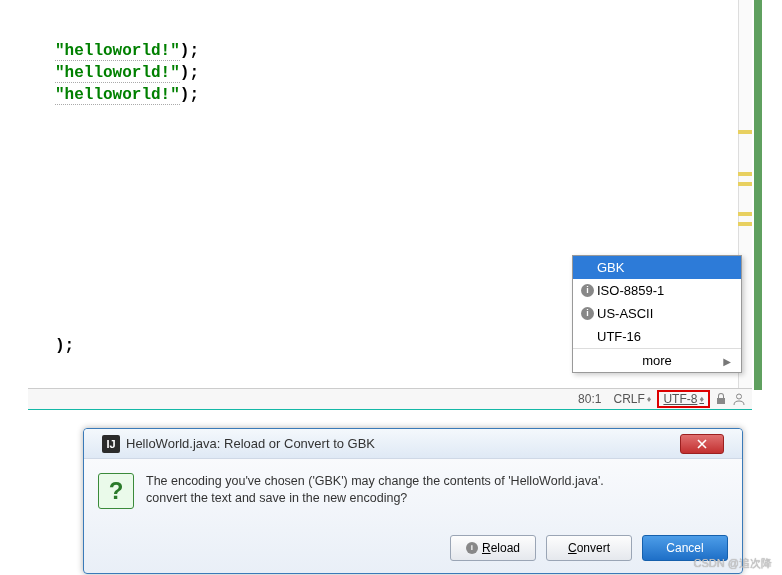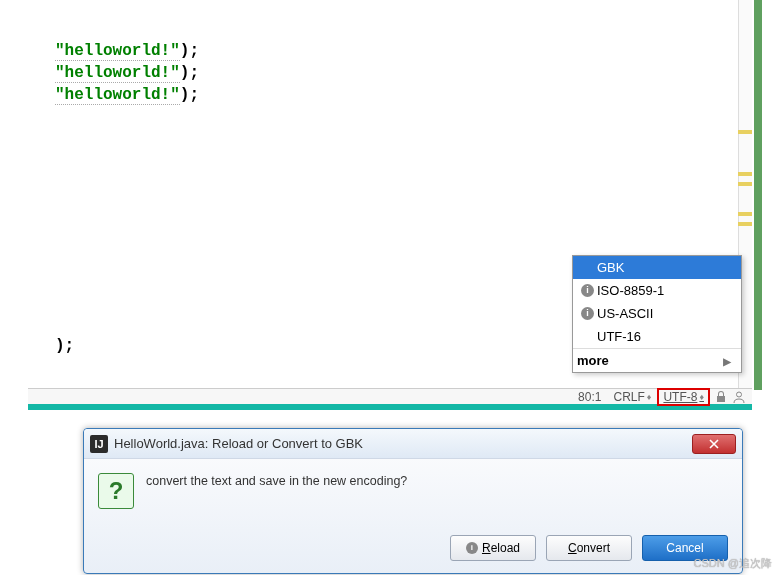--- a/index.html
+++ b/index.html
@@ -1,36 +1,36 @@
 <!DOCTYPE html>
 <html><head>
 <meta charset="utf-8">
 <style>
 * { box-sizing: border-box; margin: 0; padding: 0; }
 body { font-family: "Segoe UI", Tahoma, sans-serif; font-size: 13px; background: #fff; width: 782px; height: 575px; position: relative; overflow: hidden; }
 .editor-area { position: absolute; left: 40px; top: 0; right: 30px; bottom: 195px; background: #fff; }
 .code-block { position: absolute; left: 15px; top: 40px; font-family: "Courier New", monospace; font-size: 16px; font-weight: bold; line-height: 22px; }
 .str { color: #008000; }
 .code-frag { position: absolute; left: 15px; top: 335px; }
-.status-bar { position: absolute; left: 28px; right: 30px; top: 388px; height: 22px; border-top: 1px solid #ccc; border-bottom: 6px solid #14b8a6; background: #f7f7f7; display: flex; align-items: center; justify-content: flex-end; padding-right: 6px; font-size: 12px; color: #555; }
+.status-bar { position: absolute; left: 28px; right: 30px; top: 388px; height: 22px; border-top: 1px solid #ccc; border-bottom: 1px solid #14b8a6; background: #f7f7f7; display: flex; align-items: center; justify-content: flex-end; padding-right: 6px; font-size: 12px; color: #555; }
 .status-item { padding: 0 6px; display: inline-flex; align-items: center; }
 .chev { font-size: 9px; color: #888; margin-left: 2px; }
 .encoding-box { border: 2px solid #d00; padding: 0 4px; text-decoration: underline; }
 .lock-icon, .person-icon { width: 14px; height: 14px; display: inline-block; margin-left: 4px; }
 .right-gutter { position: absolute; right: 30px; top: 0; width: 14px; height: 390px; border-left: 1px solid #ddd; background: #fafafa; }
 .right-strip { position: absolute; right: 20px; top: 0; width: 8px; height: 390px; background: #5fa05f; }
 .marker { position: absolute; right: 30px; width: 14px; height: 4px; background: #e8d060; }
 .enc-menu { position: absolute; right: 40px; top: 255px; width: 170px; border: 1px solid #999; background: #fff; box-shadow: 2px 2px 5px rgba(0,0,0,0.2); font-size: 13px; }
 .enc-item { padding: 4px 10px 4px 24px; position: relative; cursor: default; }
 .enc-item.selected { background: #2d7bd8; color: #fff; }
 .enc-item .info-icon { position: absolute; left: 8px; top: 5px; width: 13px; height: 13px; border-radius: 50%; background: #888; color: #fff; font-size: 9px; line-height: 13px; text-align: center; font-weight: bold; }
-.enc-more { padding: 4px; border-top: 1px solid #ddd; position: relative; font-weight: bold; }
+.enc-more { text-align: center; padding: 4px; border-top: 1px solid #ddd; position: relative; }
 .enc-more .arrow { position: absolute; right: 10px; top: 7px; font-size: 10px; color: #777; }
 .dialog { position: absolute; left: 83px; top: 428px; width: 660px; border: 1px solid #3a7ab8; background: linear-gradient(#fdfdfe,#e9eff7); box-shadow: 0 0 6px rgba(0,0,0,0.3); border-radius: 4px; }
-.dlg-title { height: 30px; background: linear-gradient(#f4f8fc,#dfe9f5); border-bottom: 1px solid #cfd8e6; display: flex; align-items: center; padding: 0 6px; border-radius: 4px 4px 0 0; }
+.dlg-title { height: 30px; background: linear-gradient(#f4f8fc,#dfe9f5); border-bottom: 1px solid #cfd8e6; display: flex; align-items: center; padding: 0 18px; border-radius: 4px 4px 0 0; }
 .dlg-icon { width: 18px; height: 18px; background: #2b2b2b; color: #fff; font-size: 11px; font-weight: bold; display: flex; align-items: center; justify-content: center; border-radius: 2px; margin-right: 6px; }
 .dlg-title-text { flex: 1; font-size: 13px; color: #333; }
 .dlg-close { width: 44px; height: 20px; background: linear-gradient(#e07070,#c23030); border: 1px solid #9b2020; border-radius: 3px; color: #fff; display: flex; align-items: center; justify-content: center; cursor: pointer; }
 .dlg-close svg { width: 12px; height: 10px; }
 .dlg-body { padding: 14px 14px 14px 62px; position: relative; min-height: 70px; }
 .dlg-q { position: absolute; left: 14px; top: 14px; width: 36px; height: 36px; border: 1px solid #3a8a3a; background: #eafaea; color: #2a7a2a; font-size: 24px; font-weight: bold; display: flex; align-items: center; justify-content: center; border-radius: 3px; }
 .dlg-msg { font-size: 12.5px; color: #333; line-height: 17px; }
 .dlg-buttons { padding: 6px 14px 12px; display: flex; justify-content: flex-end; gap: 10px; }
 .dlg-btn { min-width: 86px; height: 26px; border: 1px solid #9aa5b5; background: linear-gradient(#fdfdfd,#e5e8ed); border-radius: 3px; font-size: 12px; display: flex; align-items: center; justify-content: center; cursor: pointer; padding: 0 12px; }
 .dlg-btn .info-icon { width: 12px; height: 12px; border-radius: 50%; background: #888; color: #fff; font-size: 8px; line-height: 12px; text-align: center; margin-right: 4px; font-weight: bold; }
@@ -112,20 +112,21 @@
     <div class="dlg-title-text">HelloWorld.java: Reload or Convert to GBK</div>
     <div class="dlg-close">
       <svg viewBox="0 0 12 10">
           <path d="M2 1l8 8M10 1L2 9" stroke="#fff" stroke-width="1.6"></path>
         </svg>
     </div>
   </div>
   <div class="dlg-body">
     <div class="dlg-q">?</div>
     <div class="dlg-msg">
+      <div>The encoding you've chosen ('GBK') may change the contents of 'HelloWorld.java'.</div>
       <div>convert the text and save in the new encoding?</div>
     </div>
   </div>
   <div class="dlg-buttons">
     <div class="dlg-btn">
       <span class="info-icon">i</span>
       <span><u>R</u><span>eload</span></span>
     </div>
     <div class="dlg-btn">
       <span><u>C</u><span>onvert</span></span>

